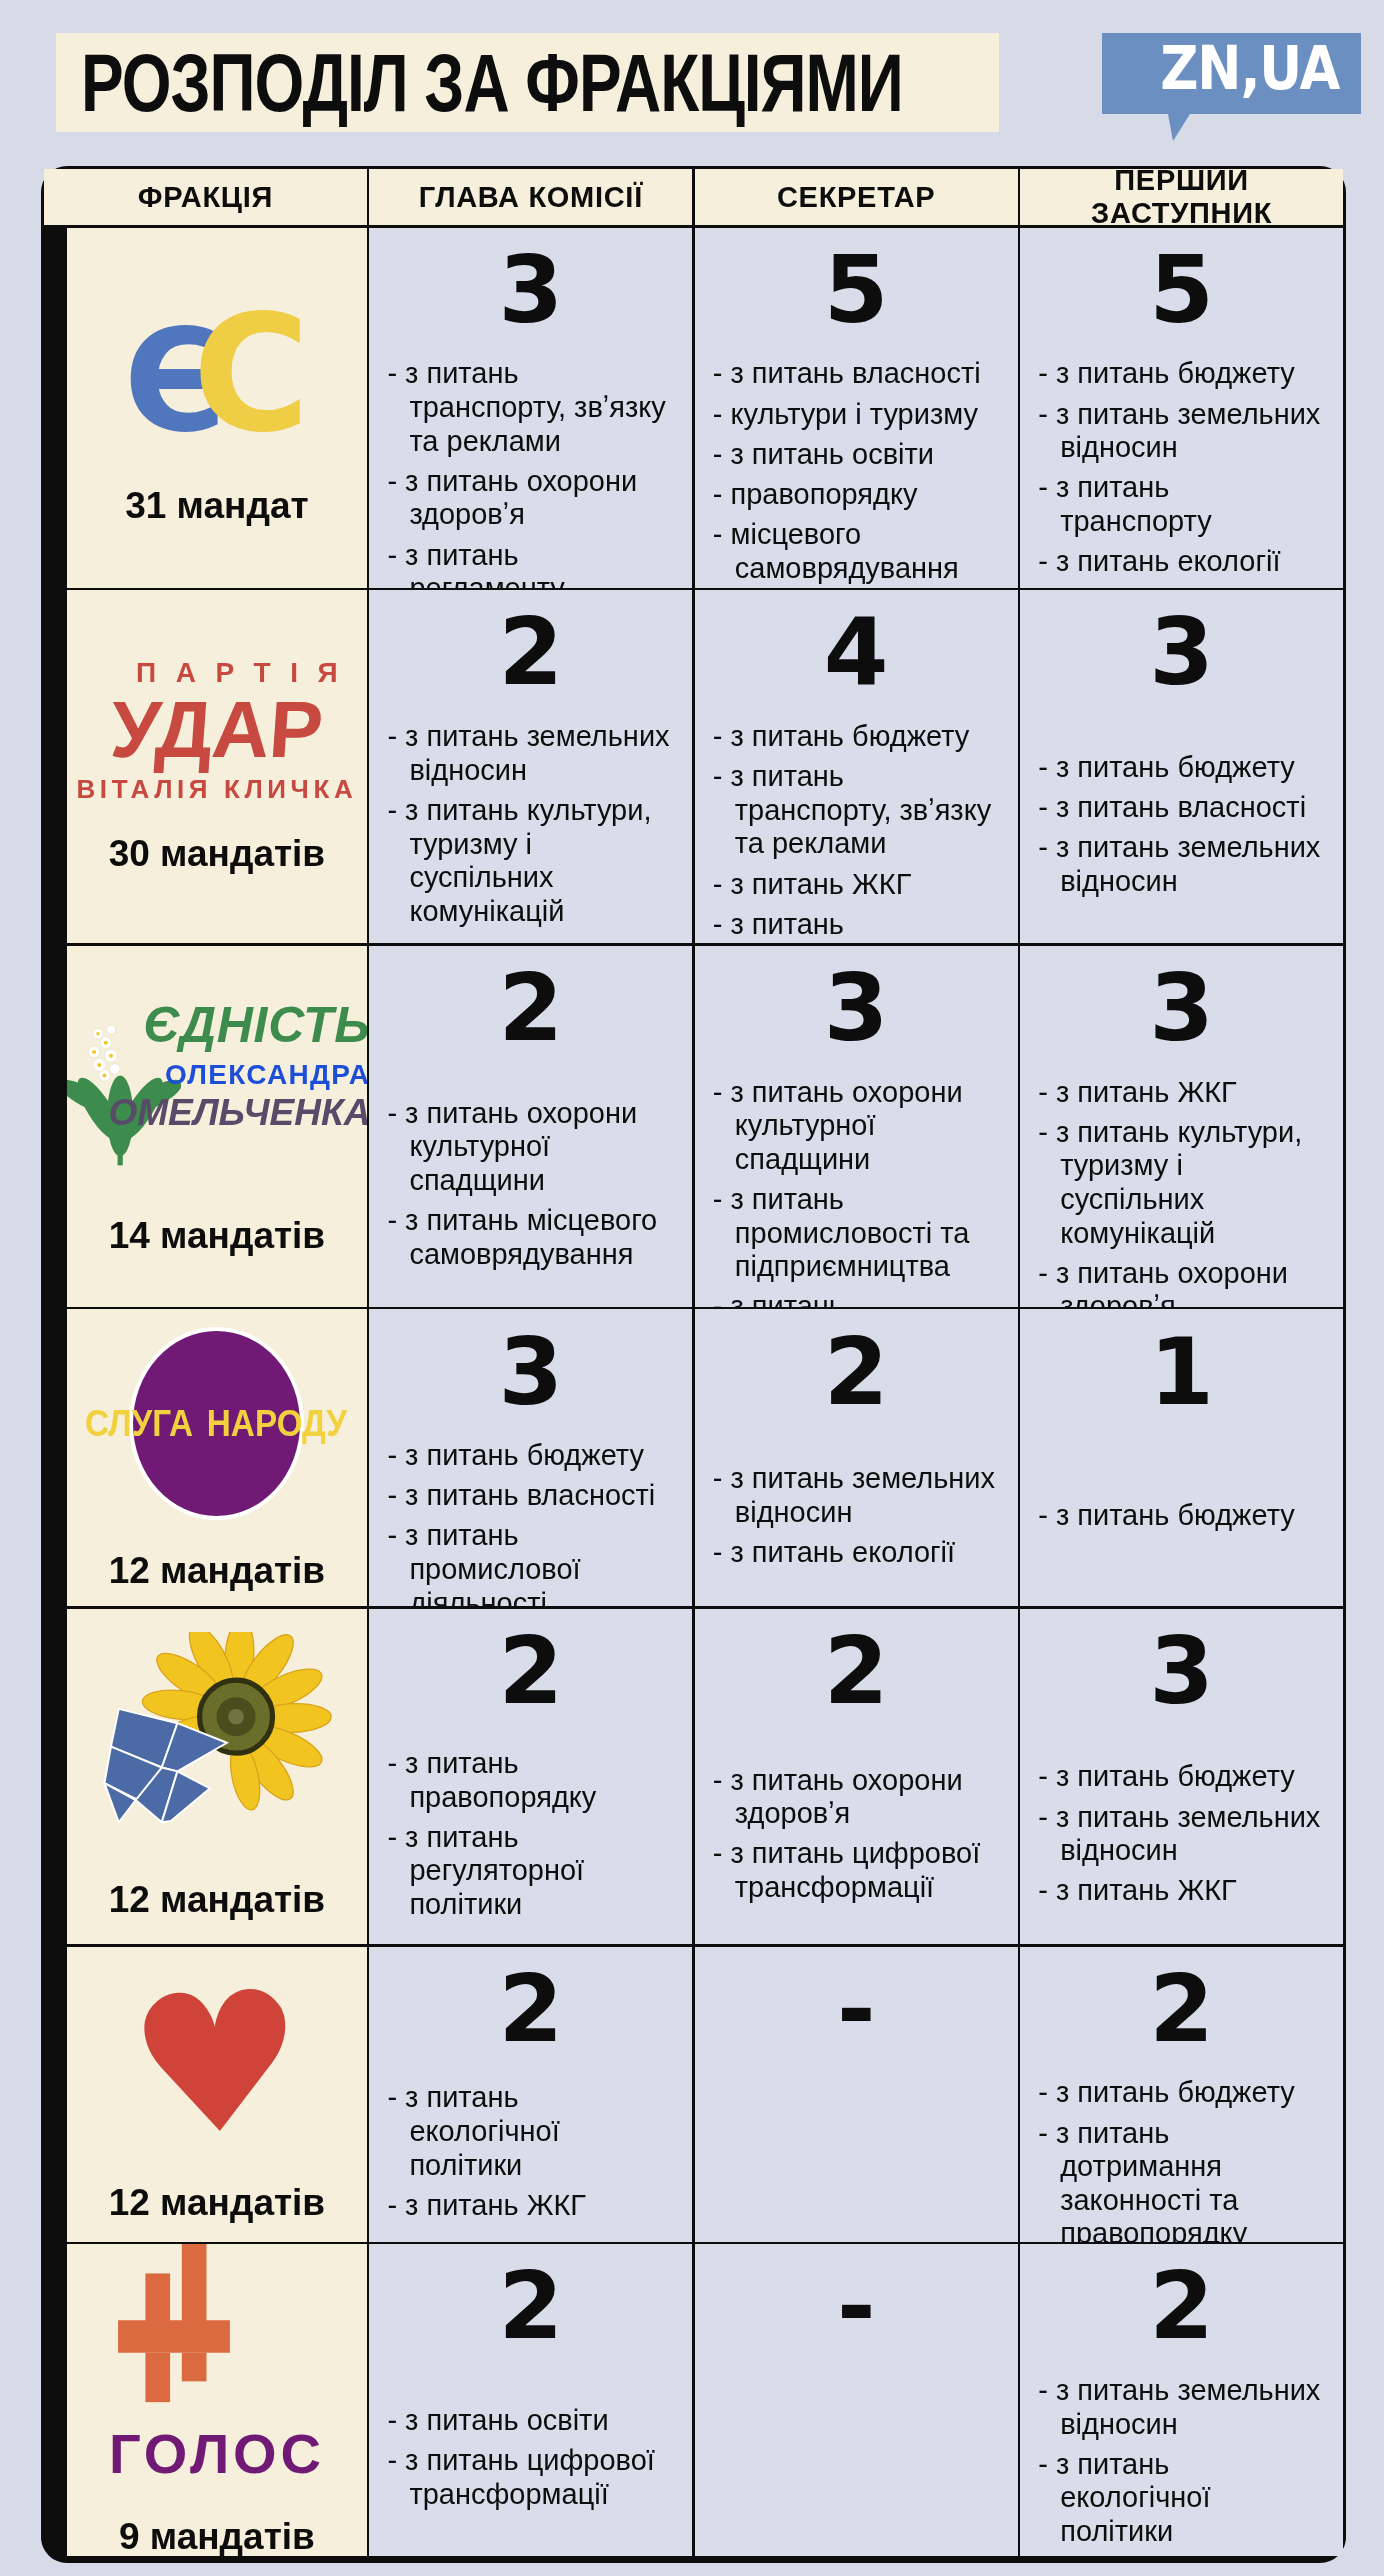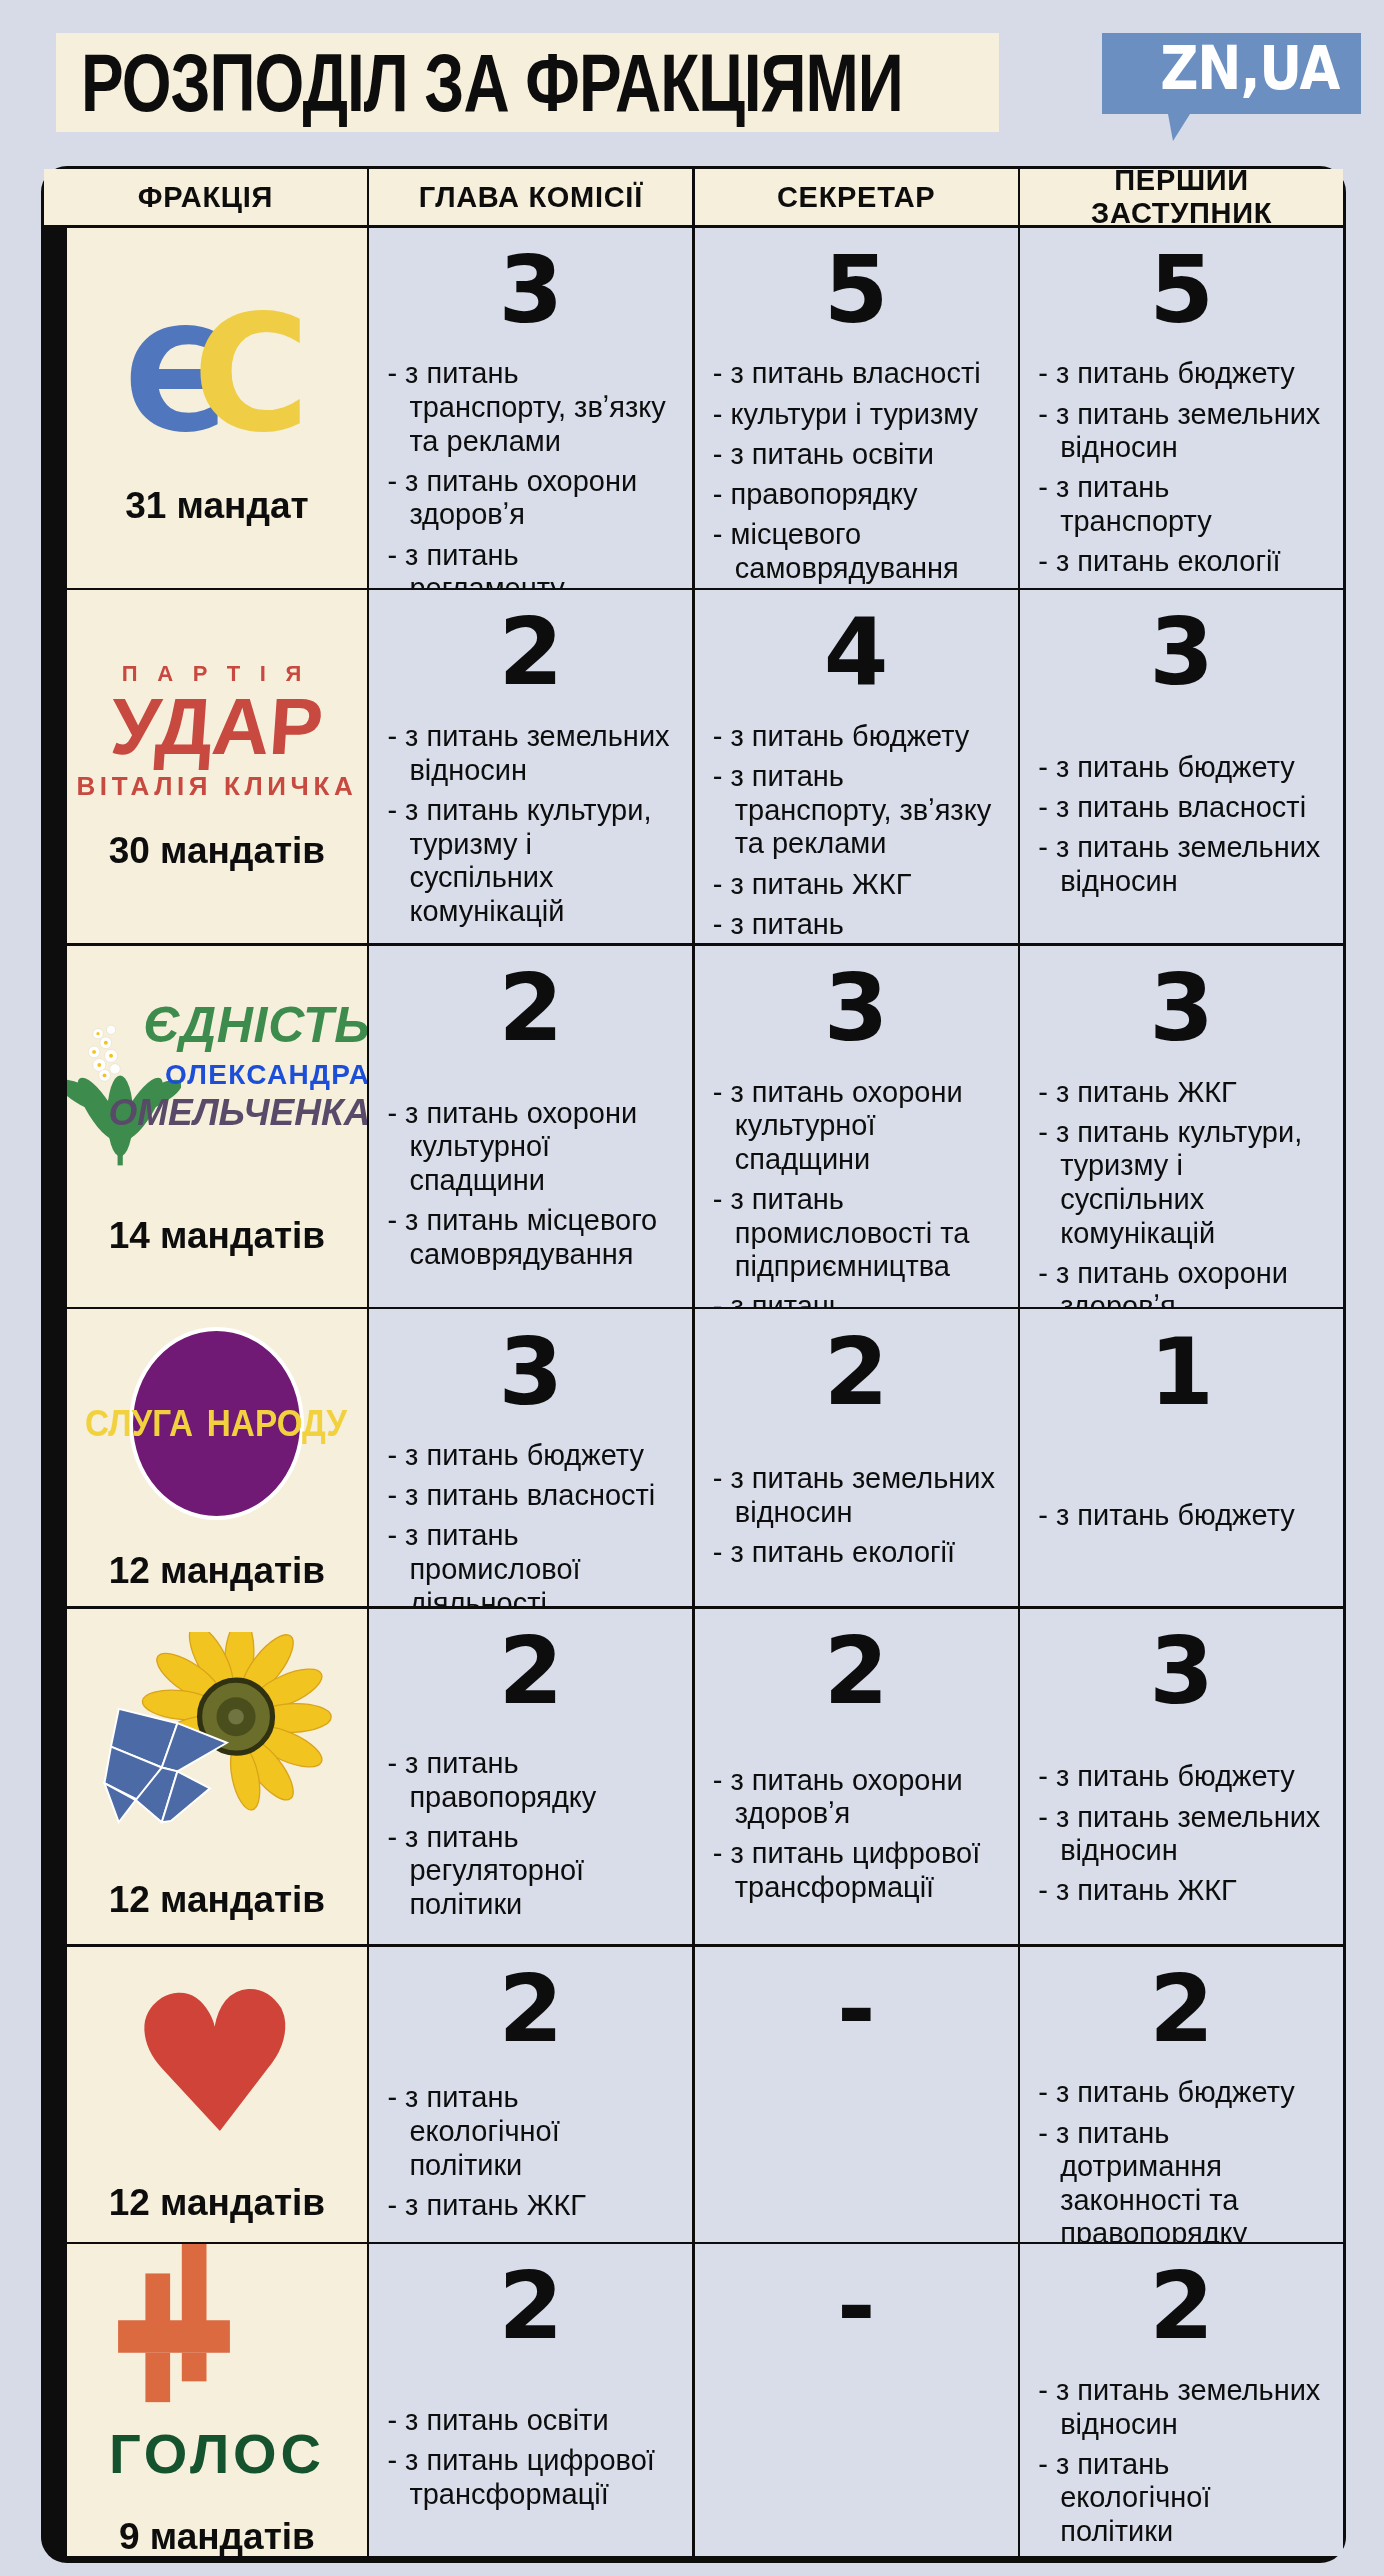--- a/index.html
+++ b/index.html
@@ -60,41 +60,41 @@
     font-size:29px;line-height:1.16;font-weight:500;
     padding-left:22px;text-indent:-22px;margin-bottom:6.5px;
   }
   .item:last-child{margin-bottom:0;}
   .mandates{font-size:37px;font-weight:800;margin-top:30px;}
   
   .es-logo{line-height:1;margin-top:6.5px;}
   .es-e{font-size:140px;font-weight:800;color:#5077bd;font-family:"DejaVu Sans", sans-serif;}
   .es-c{font-size:160px;font-weight:800;color:#efcd45;margin-left:-34px;font-family:"DejaVu Sans", sans-serif;}
   .udar-logo{color:#c74940;line-height:1.05;}
-  .udar-line1{font-size:22px;font-weight:700;letter-spacing:19.6px;margin-left:9px;}
+  .udar-line1{font-size:28px;font-weight:700;letter-spacing:19.6px;margin-left:9px;text-align:right;}
   .udar-line2{font-size:80px;font-weight:800;letter-spacing:-0.7px;transform:skewX(-4deg);}
   .udar-line3{font-size:26px;font-weight:800;letter-spacing:4.6px;margin-top:3.9px;}
   .yednist-logo{position:relative;width:307px;height:189px;}
   .yednist-leaf{position:absolute;left:-3.9px;top:22px;}
   .yednist-texts{position:absolute;right:0;top:0;text-align:right;width:100%;}
   .yednist-line1{font-size:50px;font-weight:800;color:#3e8c4d;font-style:italic;letter-spacing:0.7px;}
   .yednist-line2{font-size:28px;font-weight:700;color:#1d4ed8;letter-spacing:1.3px;margin-top:5.2px;}
   .yednist-line3{font-size:37px;font-weight:800;color:#584a68;font-style:italic;margin-top:1.3px;}
   .sluha-logo{
     width:175px;height:193px;border-radius:50%;background:#701a75;border:4.6px solid #fff;
     display:flex;flex-direction:row;align-items:center;justify-content:center;
     box-sizing:border-box;margin-top:3.9px;
   }
   .sluha-line{color:#f2d13e;font-size:37px;font-weight:800;line-height:1.08;transform:scaleX(0.9);}
   .heart-glyph{
     font-size:196px;line-height:0.9;color:#cf4339;
     transform:rotate(-3deg) scaleY(0.98);display:block;margin-top:11.7px;
     font-family:"DejaVu Sans", sans-serif;
   }
-  .holos-name{font-size:56px;font-weight:800;color:#14532d;letter-spacing:3.9px;margin-top:15.7px;}
+  .holos-name{font-size:56px;font-weight:800;color:#701a75;letter-spacing:3.9px;margin-top:15.7px;}
   .holos-logo svg{display:block;}
 </style>
 </head>
 <body>
 
 <div class="title-box">
   <div class="title-text">РОЗПОДІЛ ЗА ФРАКЦІЯМИ</div>
 </div>
 <div class="zn-logo">
   <div class="zn-text">ZN,UA</div>

